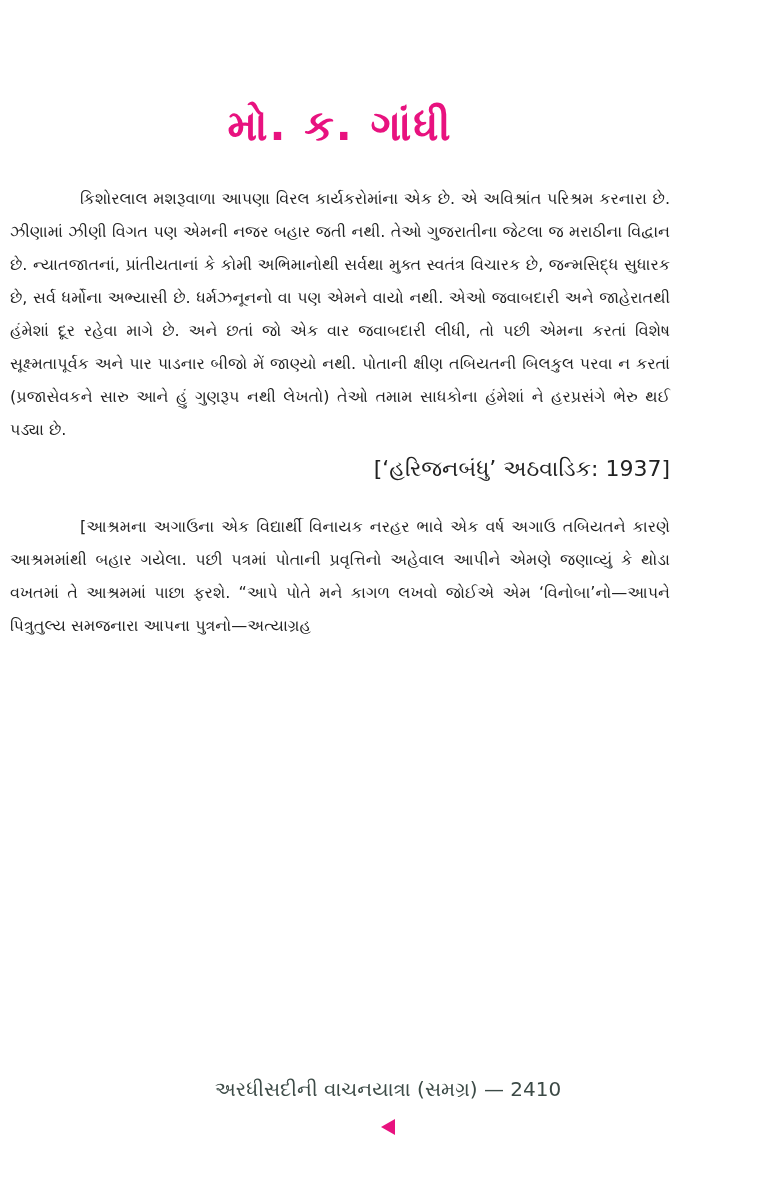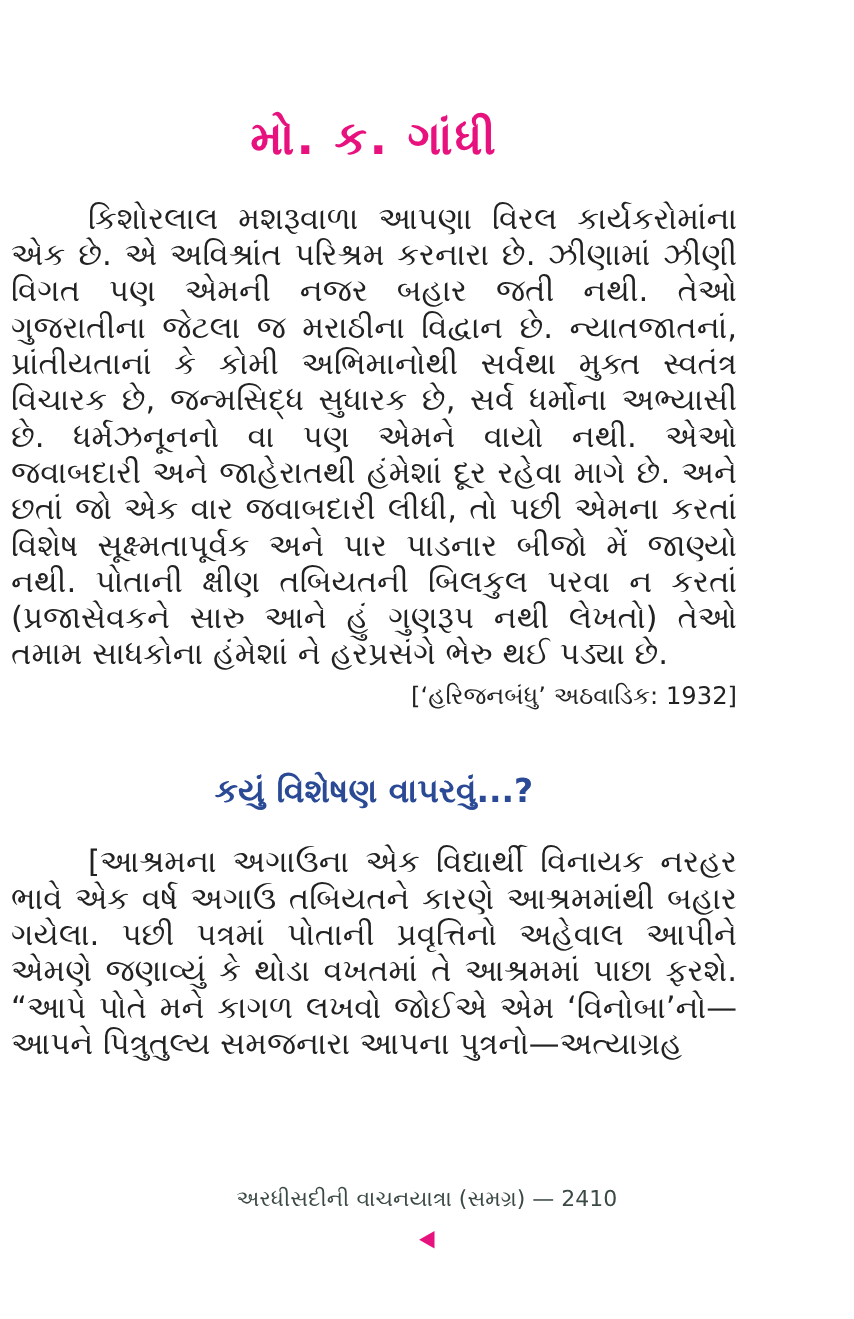--- a/index.html
+++ b/index.html
@@ -36,21 +36,21 @@
   }
   .heading-1 { margin-top: 42px; }
   .heading-2 { margin-top: 50px; }
   .text-block {
     width: 660px;
     margin: 0 auto;
     color: #222222;
   }
   .body-para {
     margin: 0;
-    font-size: 28px;
+    font-size: 16px;
     line-height: 33px;
     text-align: justify;
     text-indent: 70px;
     color: #222222;
   }
   .para-1 { margin-top: 26px; }
   .para-2 { margin-top: 14px; }
   .para-3 { margin-top: 26px; }
   .citation {
     margin: 8px 0 0 0;
@@ -84,24 +84,23 @@
 </head>
 <body>
 
 <div class="page">
 
   <h1 class="author-title">મો. ક. ગાંધી</h1>
 
 
   <div class="text-block">
     <p class="body-para para-1">કિશોરલાલ મશરૂવાળા આપણા વિરલ કાર્યકરોમાંના એક છે. એ અવિશ્રાંત પરિશ્રમ કરનારા છે. ઝીણામાં ઝીણી વિગત પણ એમની નજર બહાર જતી નથી. તેઓ ગુજરાતીના જેટલા જ મરાઠીના વિદ્વાન છે. ન્યાતજાતનાં, પ્રાંતીયતાનાં કે કોમી અભિમાનોથી સર્વથા મુક્ત સ્વતંત્ર વિચારક છે, જન્મસિદ્ધ સુધારક છે, સર્વ ધર્મોના અભ્યાસી છે. ધર્મઝનૂનનો વા પણ એમને વાયો નથી. એઓ જવાબદારી અને જાહેરાતથી હંમેશાં દૂર રહેવા માગે છે. અને છતાં જો એક વાર જવાબદારી લીધી, તો પછી એમના કરતાં વિશેષ સૂક્ષ્મતાપૂર્વક અને પાર પાડનાર બીજો મેં જાણ્યો નથી. પોતાની ક્ષીણ તબિયતની બિલકુલ પરવા ન કરતાં (પ્રજાસેવકને સારુ આને હું ગુણરૂપ નથી લેખતો) તેઓ તમામ સાધકોના હંમેશાં ને હરપ્રસંગે ભેરુ થઈ પડ્યા છે.</p>
-    <p class="citation">[‘હરિજનબંધુ’ અઠવાડિક: 1932]</p>
+    <p class="citation">[‘હરિજનબંધુ’ અઠવાડિક: 1937]</p>
   </div>
 
-  <h2 class="section-heading heading-2">કયું વિશેષણ વાપરવું...?</h2>
 
   <div class="text-block">
     <p class="body-para para-3">[આશ્રમના અગાઉના એક વિદ્યાર્થી વિનાયક નરહર ભાવે એક વર્ષ અગાઉ તબિયતને કારણે આશ્રમમાંથી બહાર ગયેલા. પછી પત્રમાં પોતાની પ્રવૃત્તિનો અહેવાલ આપીને એમણે જણાવ્યું કે થોડા વખતમાં તે આશ્રમમાં પાછા ફરશે. “આપે પોતે મને કાગળ લખવો જોઈએ એમ ‘વિનોબા’નો—આપને પિત્રુતુલ્ય સમજનારા આપના પુત્રનો—અત્યાગ્રહ</p>
   </div>
 
   <div class="footer-line">અરધીસદીની વાચનયાત્રા (સમગ્ર) — 2410</div>
 
   <div class="prev-triangle"></div>
 
 </div>

